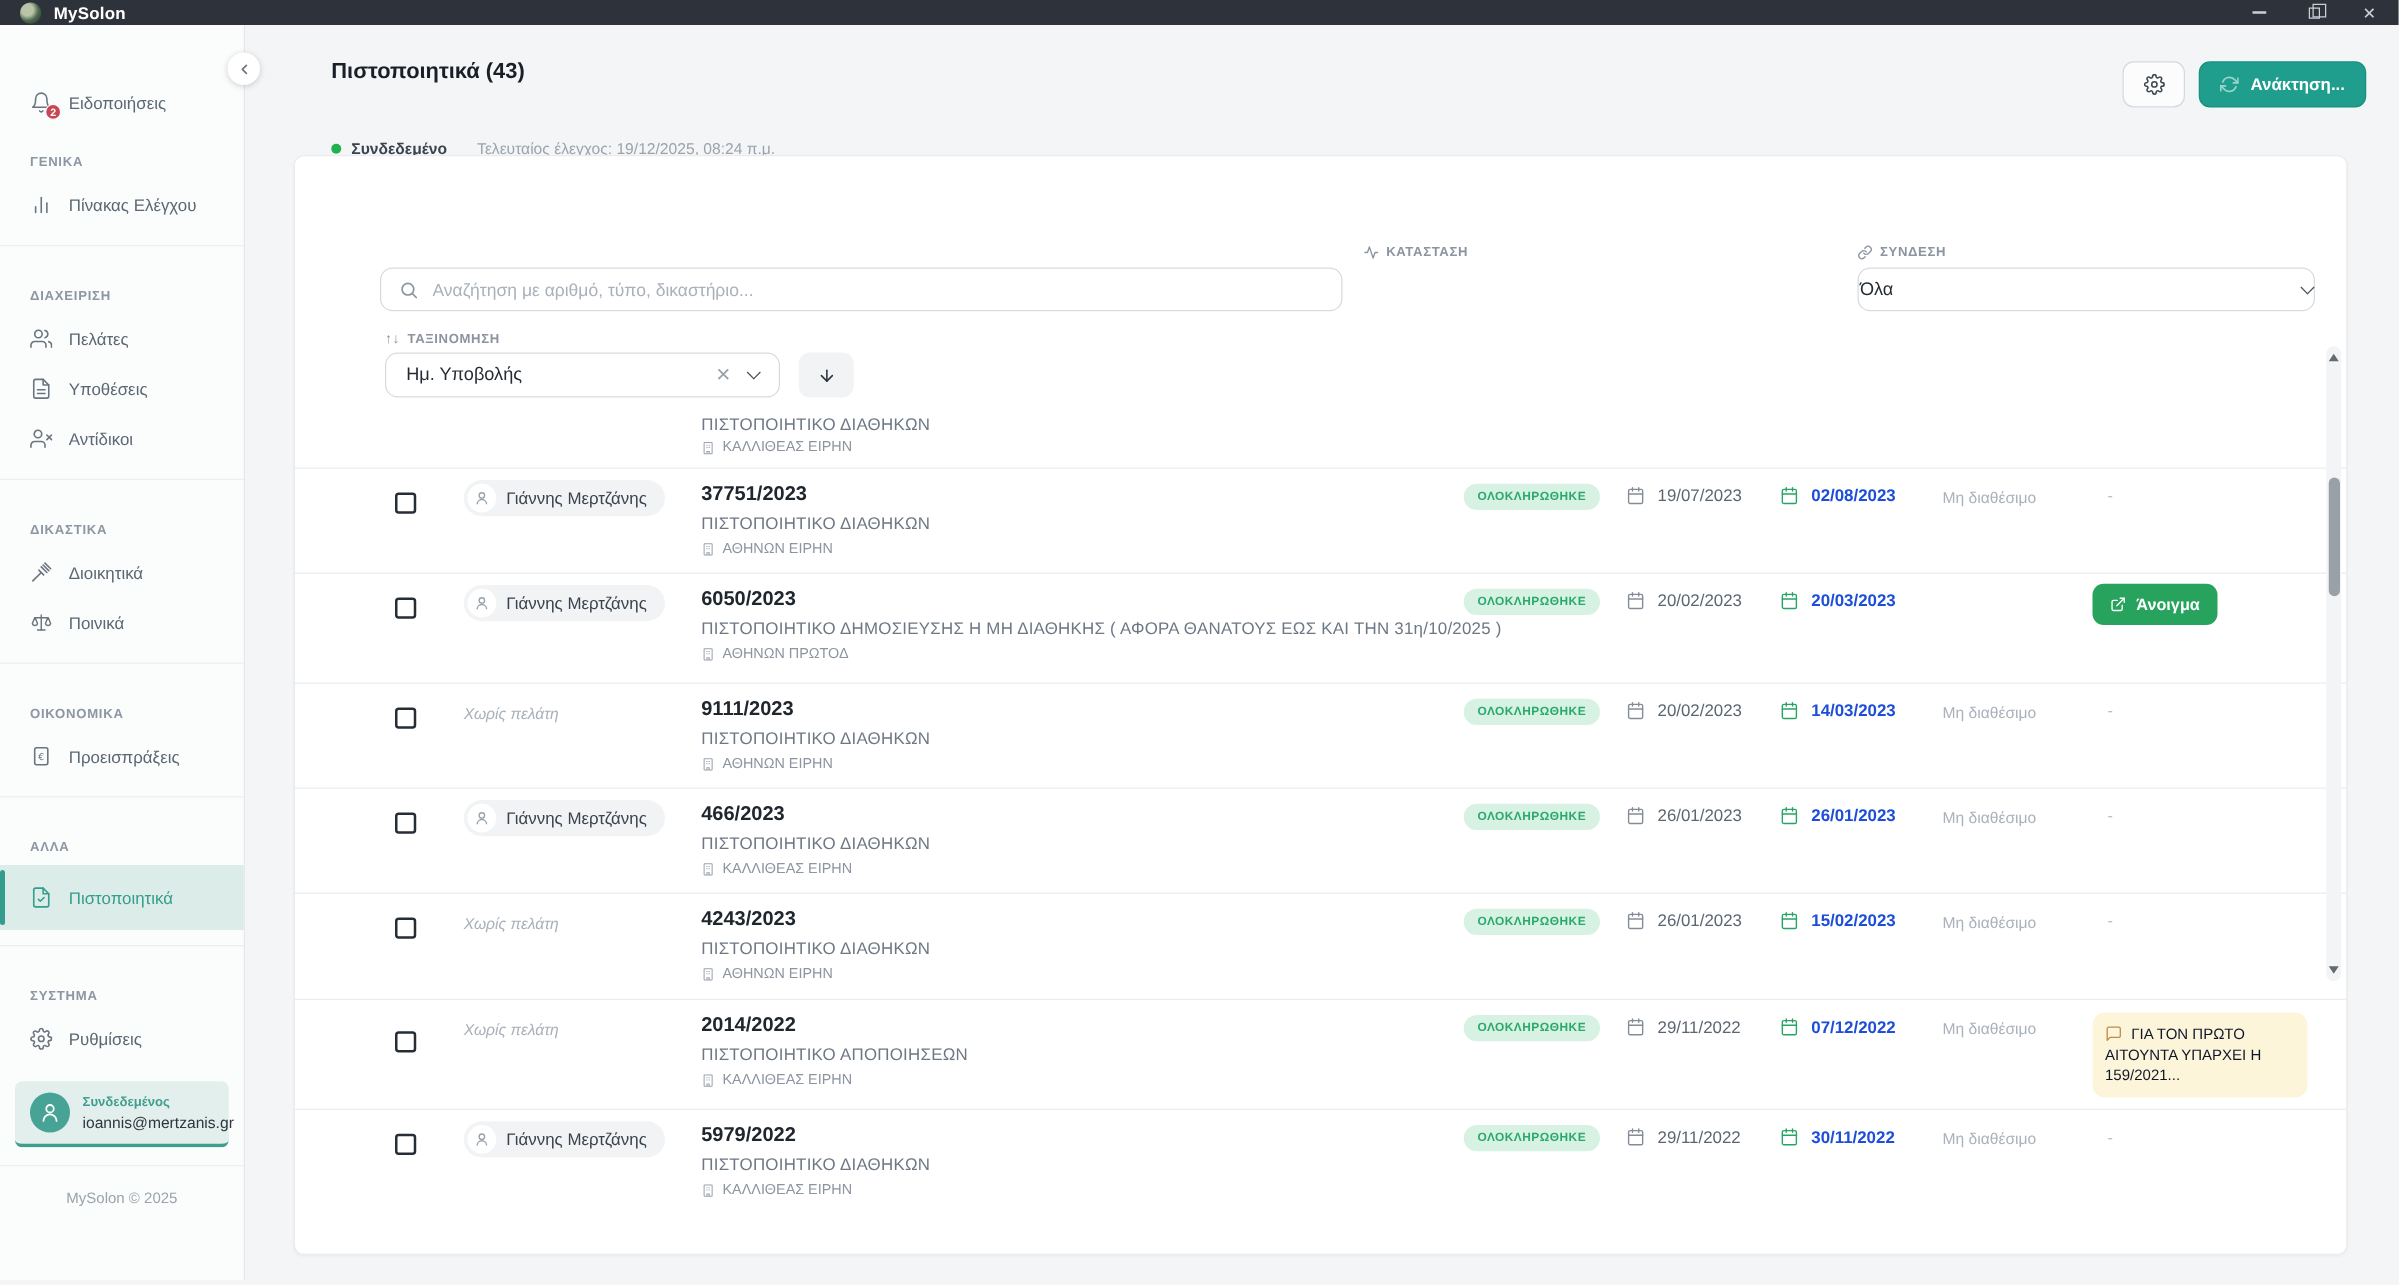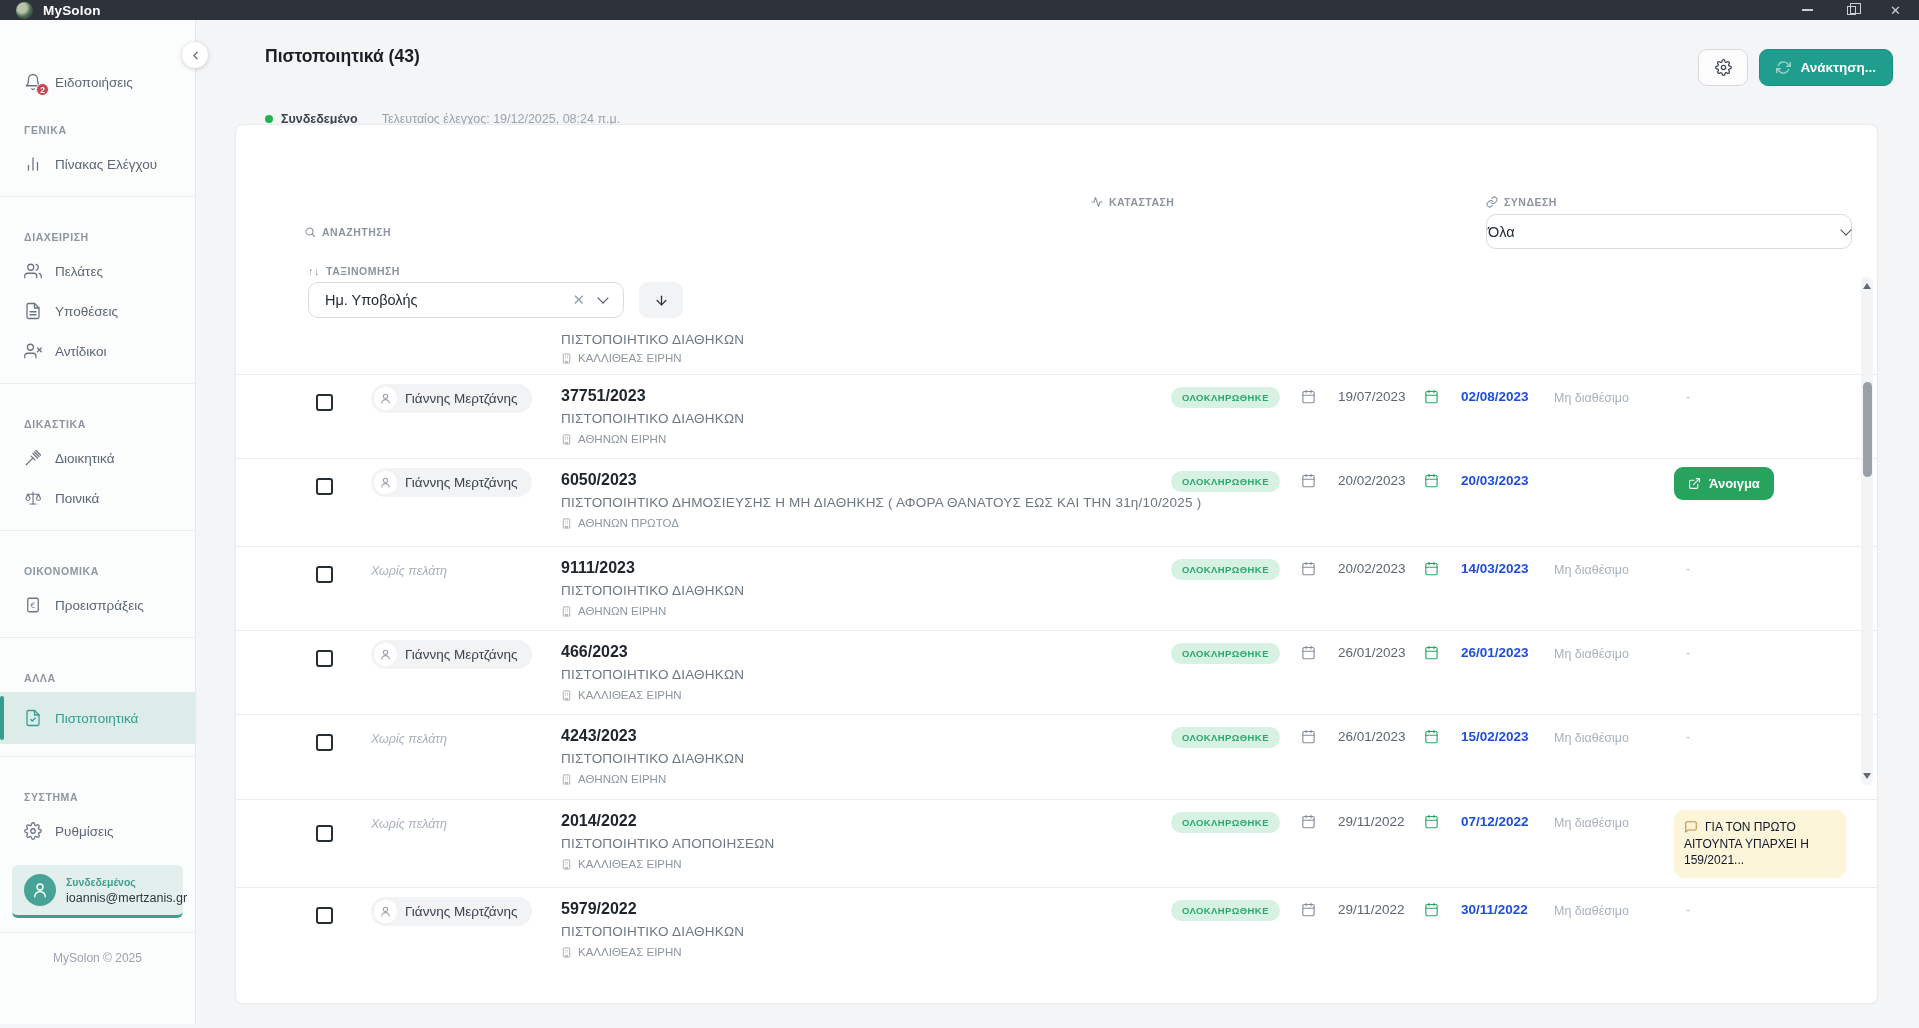--- a/index.html
+++ b/index.html
@@ -90,21 +90,21 @@
     justify-content:center; color:#99a1aa; }
   .client-pill .nm { font-size:13.5px; color:#3a434e; margin-left:8px; white-space:nowrap; }
   .client-plain { position:absolute; left:135px; top:17px; font-style:italic; font-size:12.5px; color:#a8b0b9; }
   .maincol { position:absolute; left:325px; top:12px; white-space:nowrap; }
   .num { font-size:16px; font-weight:600; color:#20262e; }
   .typ { font-size:13.5px; color:#6d7884; margin-top:6px; letter-spacing:.2px; }
   .court { display:flex; align-items:center; gap:6px; font-size:11.5px; color:#8c95a0; margin-top:7px; }
   .court .ic { color:#9aa2ac; }
   .badge { position:absolute; left:935px; top:12px; height:21px; line-height:21px; padding:0 11px;
     border-radius:11px; background:#d7f2e3; color:#2aa96d; font-size:9.5px; font-weight:bold; letter-spacing:.4px; }
-  .dt { position:absolute; top:14px; display:flex; align-items:center; gap:22px; font-size:13.5px; font-weight:500; }
+  .dt { position:absolute; top:14px; display:flex; align-items:center; gap:10px; font-size:13.5px; font-weight:500; }
   .dt.d1 { left:1065px; color:#5c6671; } .dt.d1 .ic { color:#848d97; }
   .dt.d2 { left:1188px; color:#1d4ed8; font-weight:600; } .dt.d2 .ic { color:#27a465; }
   .avail { position:absolute; left:1318px; top:16px; font-size:12.5px; color:#a9b1bb; }
   .dash { position:absolute; left:1450px; top:14px; font-size:13px; color:#b7bec6; }
   .open-btn { position:absolute; left:1438px; top:8px; height:33px; border-radius:9px; background:#27a35d;
     color:#fff; display:flex; align-items:center; gap:8px; padding:0 14px; font-size:13px; font-weight:600; cursor:pointer; }
   .note { position:absolute; left:1438px; top:10px; width:172px; background:#fcf5da; border-radius:10px;
     padding:9px 10px 9px 10px; color:#0f172a; font-size:12px; line-height:1.38; cursor:pointer; }
   .note .ic { float:left; margin:1px 7px 0 0; color:#bd8c48; }
   .p-typ { position:absolute; left:325px; top:0px; font-size:13.5px; color:#6d7884; letter-spacing:.2px; }
@@ -313,20 +313,29 @@
     <div class="card">
 
       <div class="f-label" style="left:68px; top:71px;margin-top:30px;">
         <span class="ic">
             <svg width="12" height="12" viewBox="0 0 24 24" fill="none" stroke="currentColor" stroke-width="2.2" stroke-linecap="round">
               <circle cx="11" cy="11" r="7"></circle>
               <path d="M21 21l-4.35-4.35"></path>
             </svg>
           </span>
         <span>ΑΝΑΖΗΤΗΣΗ</span>
+      </div>
+      <div class="inp" style="left:68px; top:89px; width:770px; padding:0 14px;">
+        <span style="color:#8b949e; margin-right:11px;">
+            <svg width="16" height="16" viewBox="0 0 24 24" fill="none" stroke="currentColor" stroke-width="2" stroke-linecap="round">
+              <circle cx="11" cy="11" r="7"></circle>
+              <path d="M21 21l-4.35-4.35"></path>
+            </svg>
+          </span>
+        <input class="raw" type="text" placeholder="Αναζήτηση με αριθμό, τύπο, δικαστήριο..." style="">
       </div>
 
       <div class="f-label" style="left:855px; top:71px;">
         <span class="ic">
             <svg width="12" height="12" viewBox="0 0 24 24" fill="none" stroke="currentColor" stroke-width="2.2" stroke-linecap="round" stroke-linejoin="round">
               <polyline points="22 12 18 12 15 21 9 3 6 12 2 12"></polyline>
             </svg>
           </span>
         <span>ΚΑΤΑΣΤΑΣΗ</span>
       </div>

